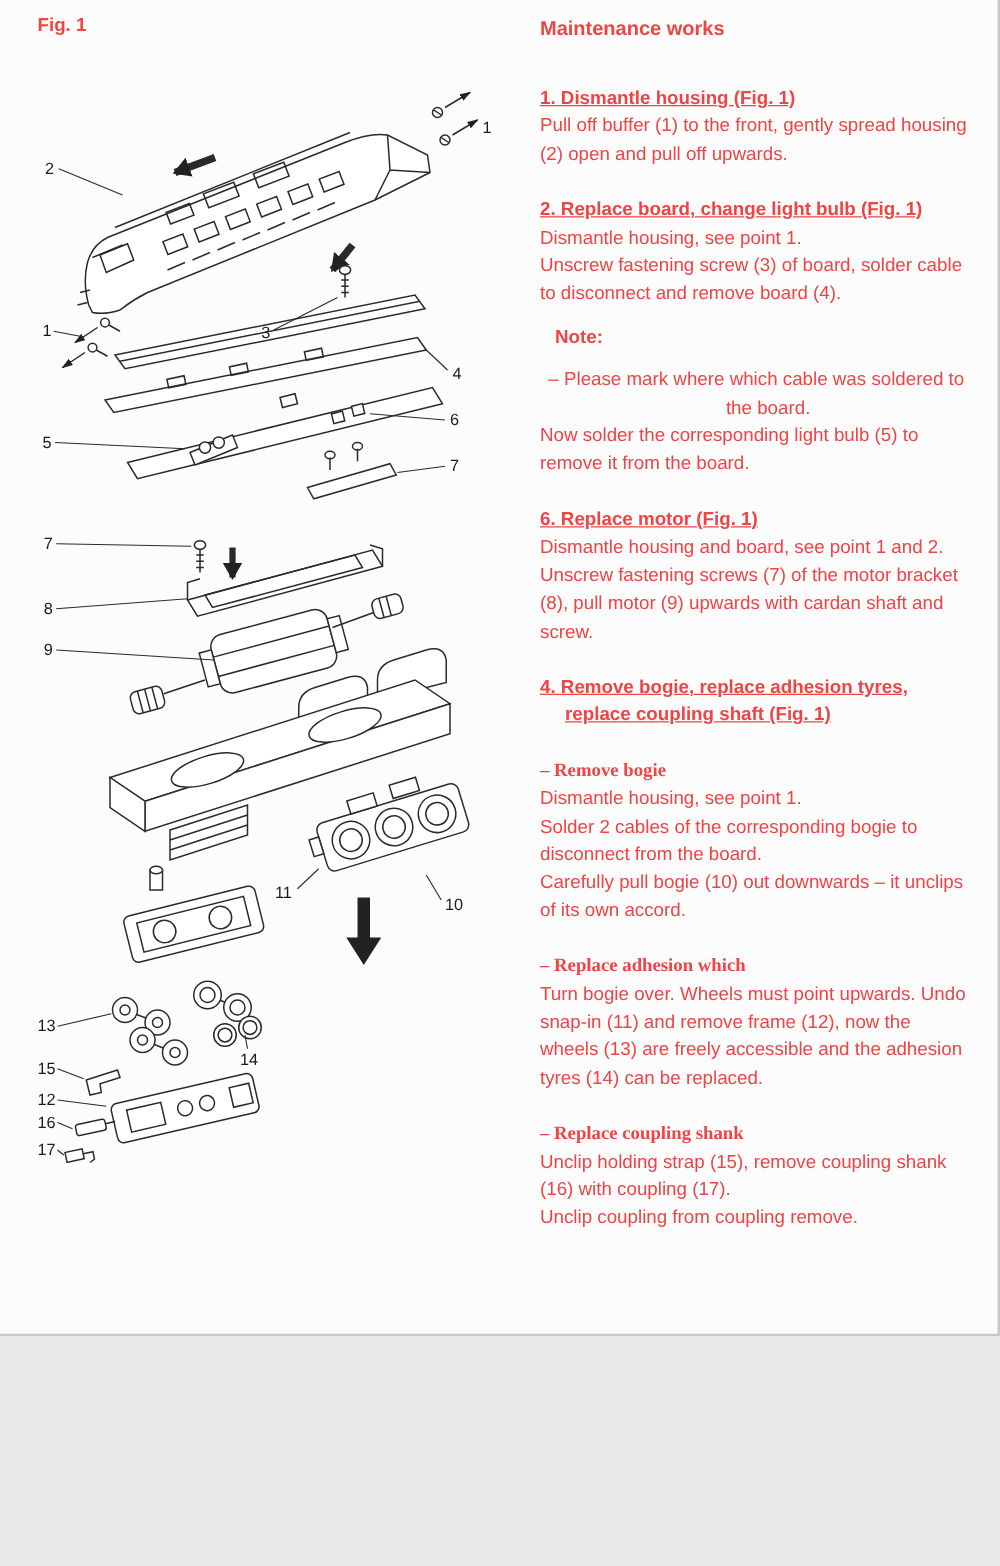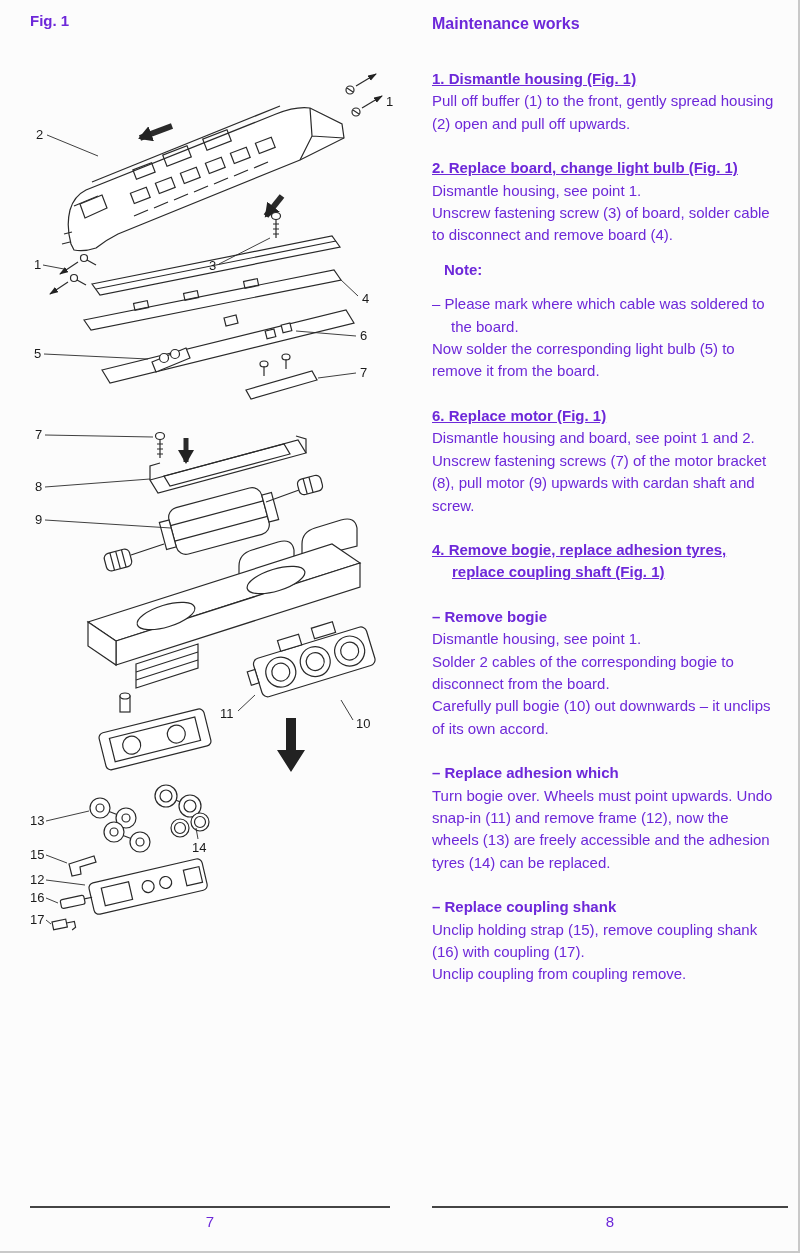--- a/index.html
+++ b/index.html
@@ -1,32 +1,32 @@
 <!DOCTYPE html>
 <html><head>
 <meta charset="utf-8">
 <title>Document</title>
 <style>
   html,body { margin:0; padding:0; background:#e9e9e9; }
   .page {
-    position:relative; width:800px; height:1253px; margin:0 auto;
-    background:#fcfcfc; color:#6d28d9;
+    position:relative; width:800px; height:1069px; margin:0 auto;
+    background:#fcfcfc; color:#ef4444;
     font-family:"Liberation Sans", sans-serif;
     border-right:2px solid #c9c9c9; border-bottom:2px solid #c9c9c9;
     box-sizing:border-box; overflow:hidden;
   }
   .fig-label { position:absolute; left:30px; top:12px; font-size:15px; font-weight:bold; }
   .figure { position:absolute; left:14px; top:66px; width:410px; height:900px; }
 
   .right-col { position:absolute; left:432px; top:12px; width:346px; font-size:15px; line-height:22.4px; }
   .doc-title { font-size:16px; font-weight:bold; margin:0 0 32px 0; line-height:24px; }
   .sec-heading { font-weight:bold; margin:22px 0 0 0; padding-left:20px; text-indent:-20px;text-decoration:underline; }
-  .sub-heading { font-weight:bold; margin:22px 0 0 0; }
+  .sub-heading { font-weight:bold; margin:22px 0 0 0;font-family:Liberation Serif, serif; }
   .note-heading { font-weight:bold; margin:12px; }
-  .note-item { margin:0; padding-left:19px; text-indent:-19px; }
+  .note-item { margin:0; padding-left:19px; text-indent:-19px;text-align:center; }
   .para { margin:0; }
 
   .footer { position:absolute; top:1206px; border-top:2px solid #444; text-align:center; padding-top:5px; font-size:15px; }
   .footer-left  { left:30px;  width:360px; }
   .footer-right { left:432px; width:356px; }
 
   .figure text { font-size:13px; fill:#1b1b1b; }
 </style>
 </head>
 <body>

